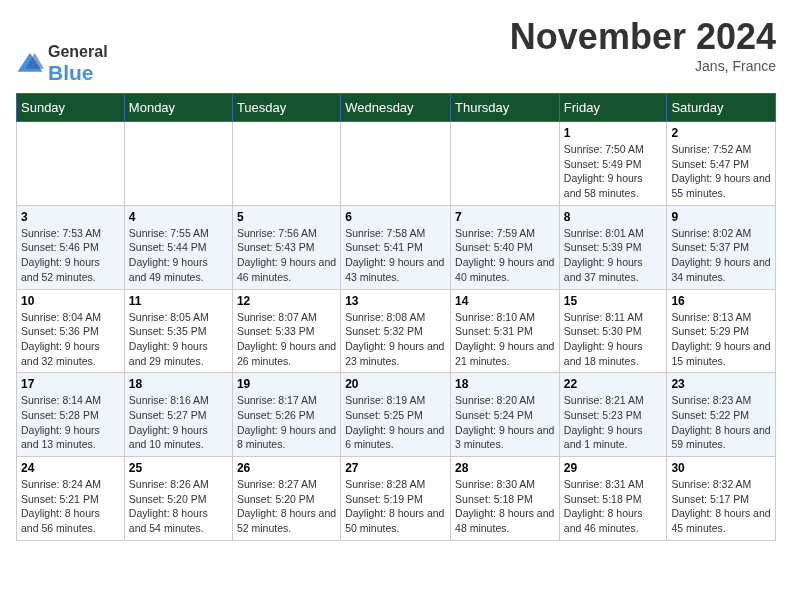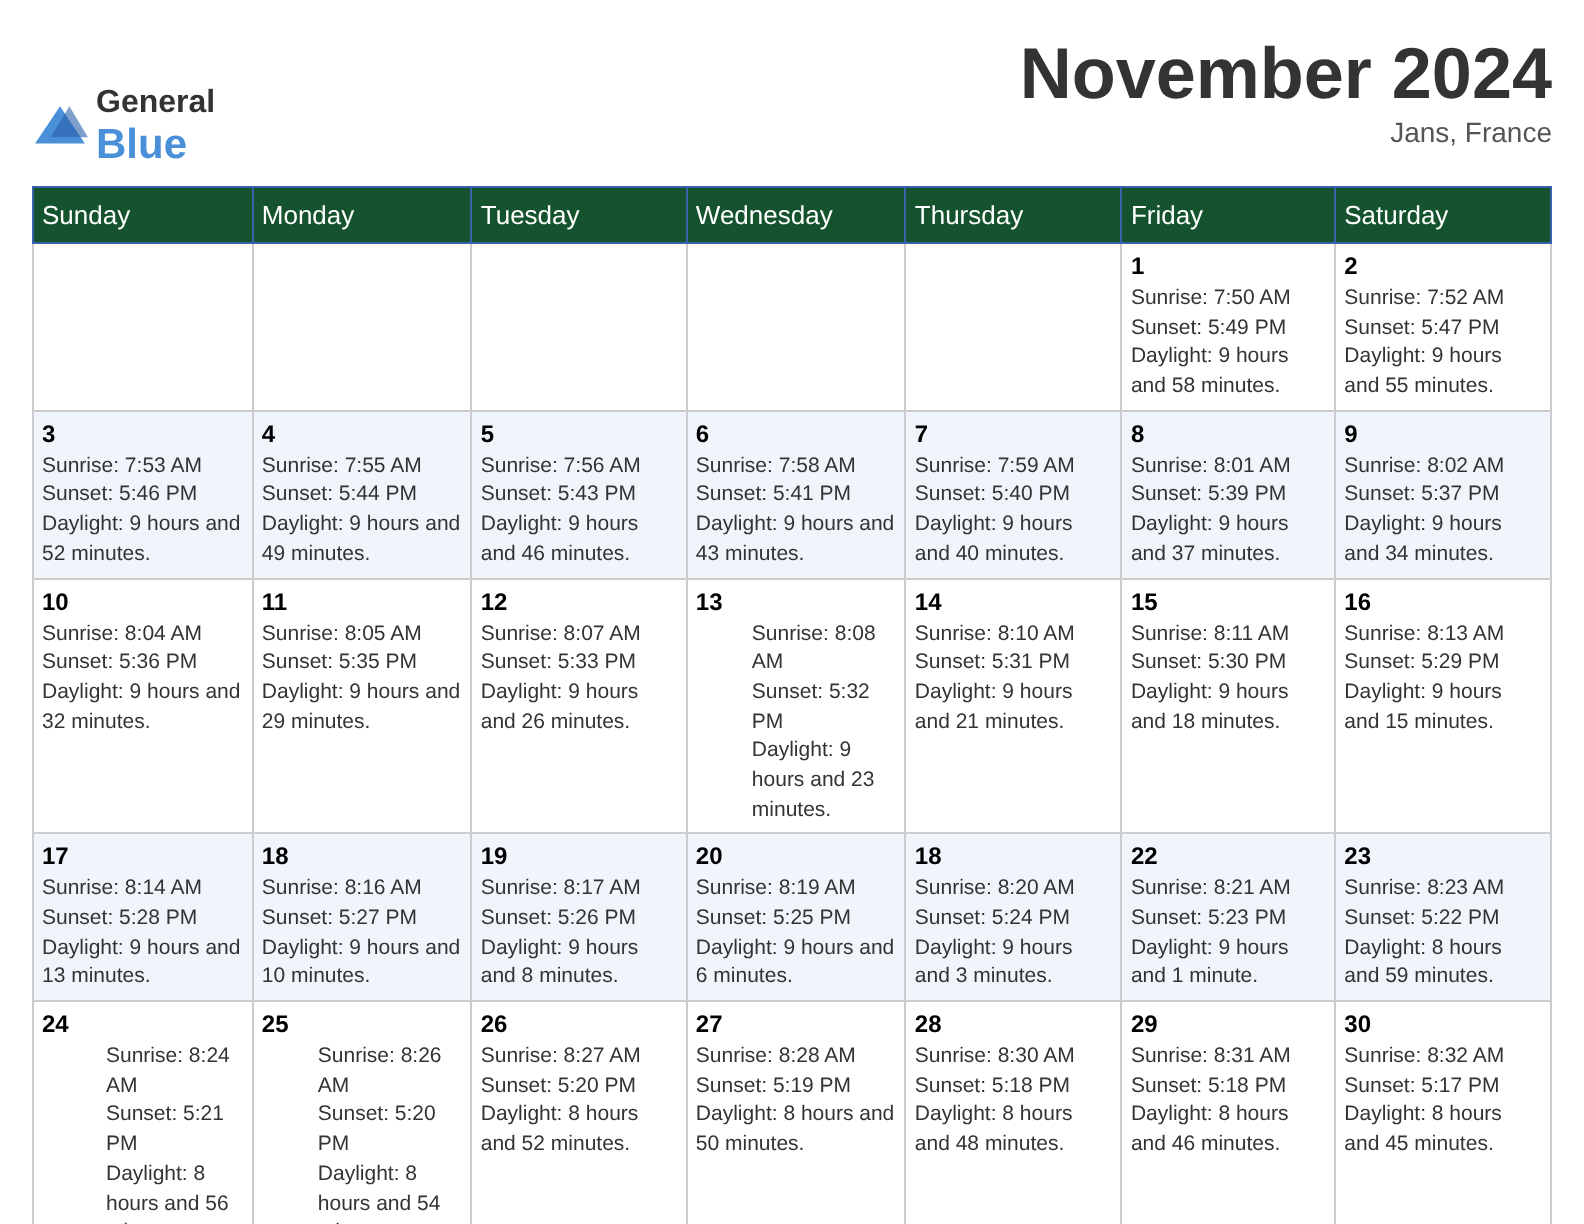--- a/index.html
+++ b/index.html
@@ -189,21 +189,21 @@
 Daylight: 9 hours and 29 minutes.</div>
         </td>
         <td>
           <div class="day-number">12</div>
           <div class="day-info" style="white-space: pre-line;">Sunrise: 8:07 AM
 Sunset: 5:33 PM
 Daylight: 9 hours and 26 minutes.</div>
         </td>
         <td>
           <div class="day-number">13</div>
-          <div class="day-info" style="white-space: pre-line; margin-left: 28px;">Sunrise: 8:08 AM
+          <div class="day-info" style="white-space: pre-line;">Sunrise: 8:08 AM
 Sunset: 5:32 PM
 Daylight: 9 hours and 23 minutes.</div>
         </td>
         <td>
           <div class="day-number">14</div>
           <div class="day-info" style="white-space: pre-line;">Sunrise: 8:10 AM
 Sunset: 5:31 PM
 Daylight: 9 hours and 21 minutes.</div>
         </td>
         <td>
@@ -259,27 +259,27 @@
         <td>
           <div class="day-number">23</div>
           <div class="day-info" style="white-space: pre-line;">Sunrise: 8:23 AM
 Sunset: 5:22 PM
 Daylight: 8 hours and 59 minutes.</div>
         </td>
       </tr>
       <tr>
         <td>
           <div class="day-number">24</div>
-          <div class="day-info" style="white-space: pre-line; margin-left: 32px;">Sunrise: 8:24 AM
+          <div class="day-info" style="white-space: pre-line;">Sunrise: 8:24 AM
 Sunset: 5:21 PM
 Daylight: 8 hours and 56 minutes.</div>
         </td>
         <td>
           <div class="day-number">25</div>
-          <div class="day-info" style="white-space: pre-line; margin-left: 28px;">Sunrise: 8:26 AM
+          <div class="day-info" style="white-space: pre-line;">Sunrise: 8:26 AM
 Sunset: 5:20 PM
 Daylight: 8 hours and 54 minutes.</div>
         </td>
         <td>
           <div class="day-number">26</div>
           <div class="day-info" style="white-space: pre-line;">Sunrise: 8:27 AM
 Sunset: 5:20 PM
 Daylight: 8 hours and 52 minutes.</div>
         </td>
         <td>

